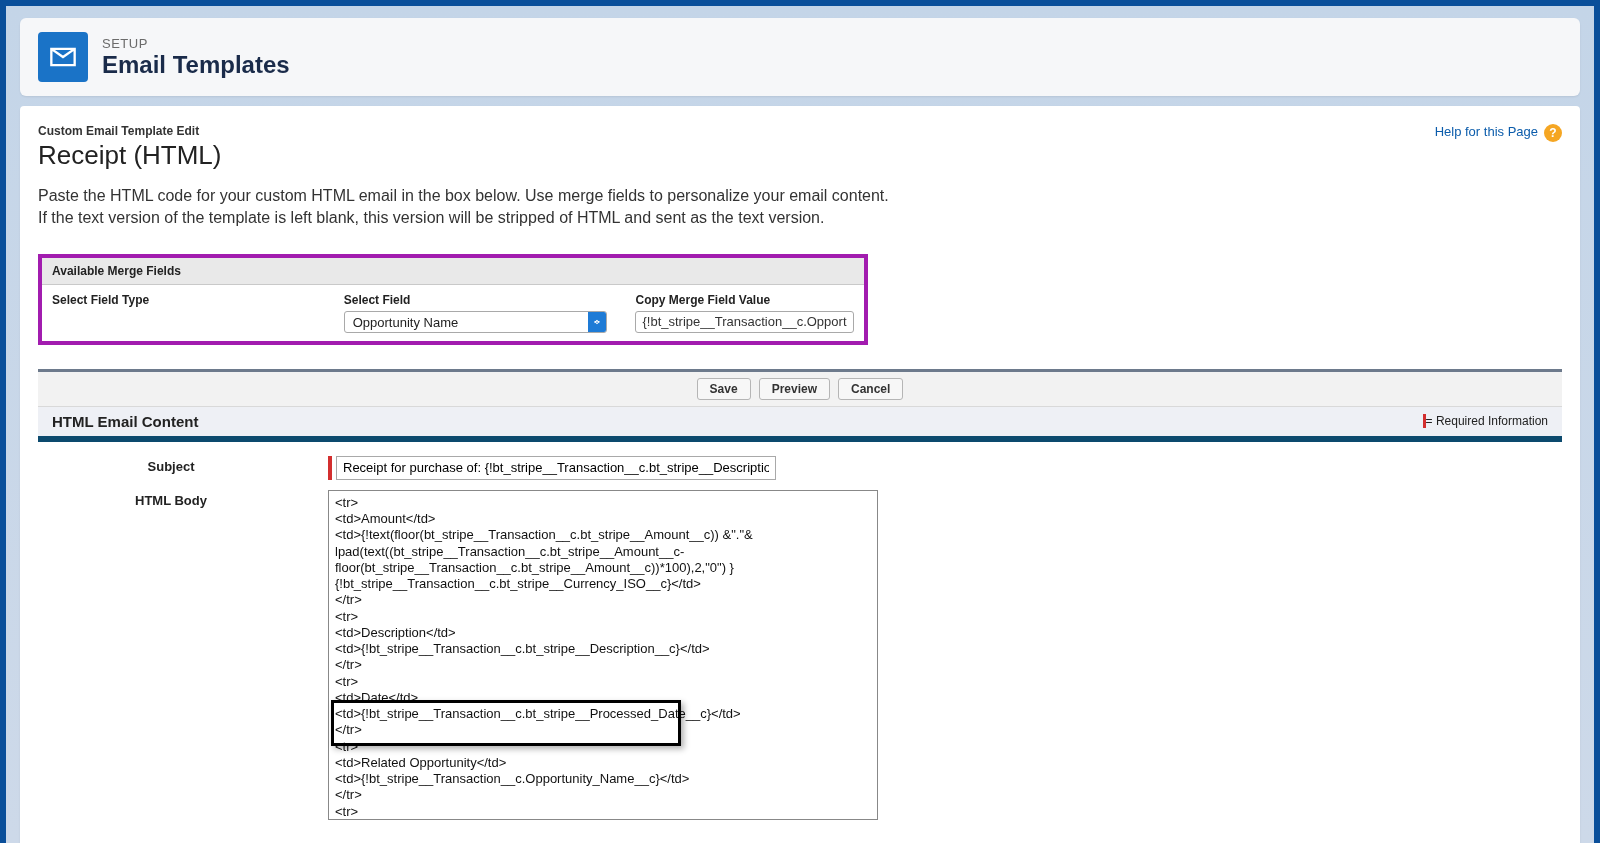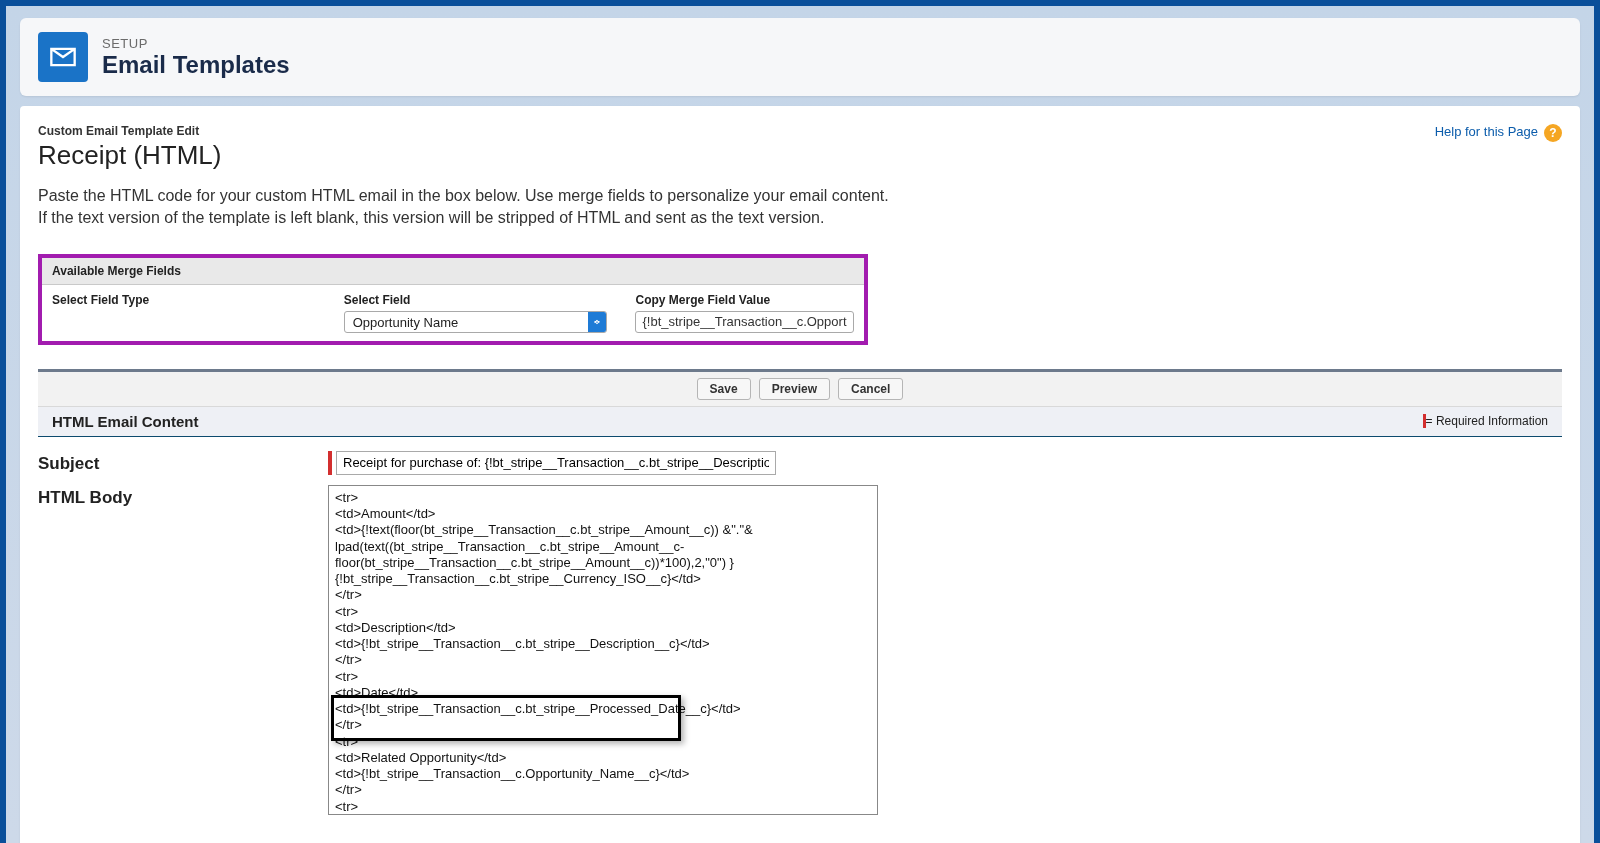--- a/index.html
+++ b/index.html
@@ -133,33 +133,33 @@
     display:flex; justify-content:center; gap:8px;
   }
   .sf-btn {
     background:#f7f7f7; border:1px solid #b5b5b5; border-radius:3px;
     padding:3px 12px; font-size:12px; cursor:pointer;
     font-weight:bold; color:#333;
   }
 
   .section-head {
     background:#eef0f5;
-    border-bottom:1px solid #0c4a6e;
+    border-bottom:6px solid #0c4a6e;
     padding:6px 14px;
     display:flex; justify-content:space-between; align-items:center;
   }
   .section-head .t { font-size:15px; font-weight:bold; }
   .section-head .req { font-size:12px; display:flex; align-items:flex-end; }
   .red-bar { display:inline-block; width:3px; height:14px; background:#d32f2f; }
 
   .form-area { padding: 14px 0 0 0; }
   .form-row { display:flex; align-items:flex-start; margin-bottom:10px; }
   .form-label {
-    width: 290px; text-align:left; padding-right:24px;
-    font-size:17px; font-weight:bold; padding-top:3px;
+    width: 290px; text-align:center; padding-right:24px;
+    font-size:13px; font-weight:bold; padding-top:3px;
   }
   .form-field { display:flex; align-items:flex-start; }
   .req-mark { width:4px; align-self:stretch; background:#d32f2f; margin-right:4px; }
   .subject-input {
     width: 440px; height:24px; border:1px solid #a9a9a9;
     padding:3px 6px; font-size:13px;
   }
   .body-textarea {
     width: 550px; height: 330px;
     border:1px solid #888; padding:4px 6px;

